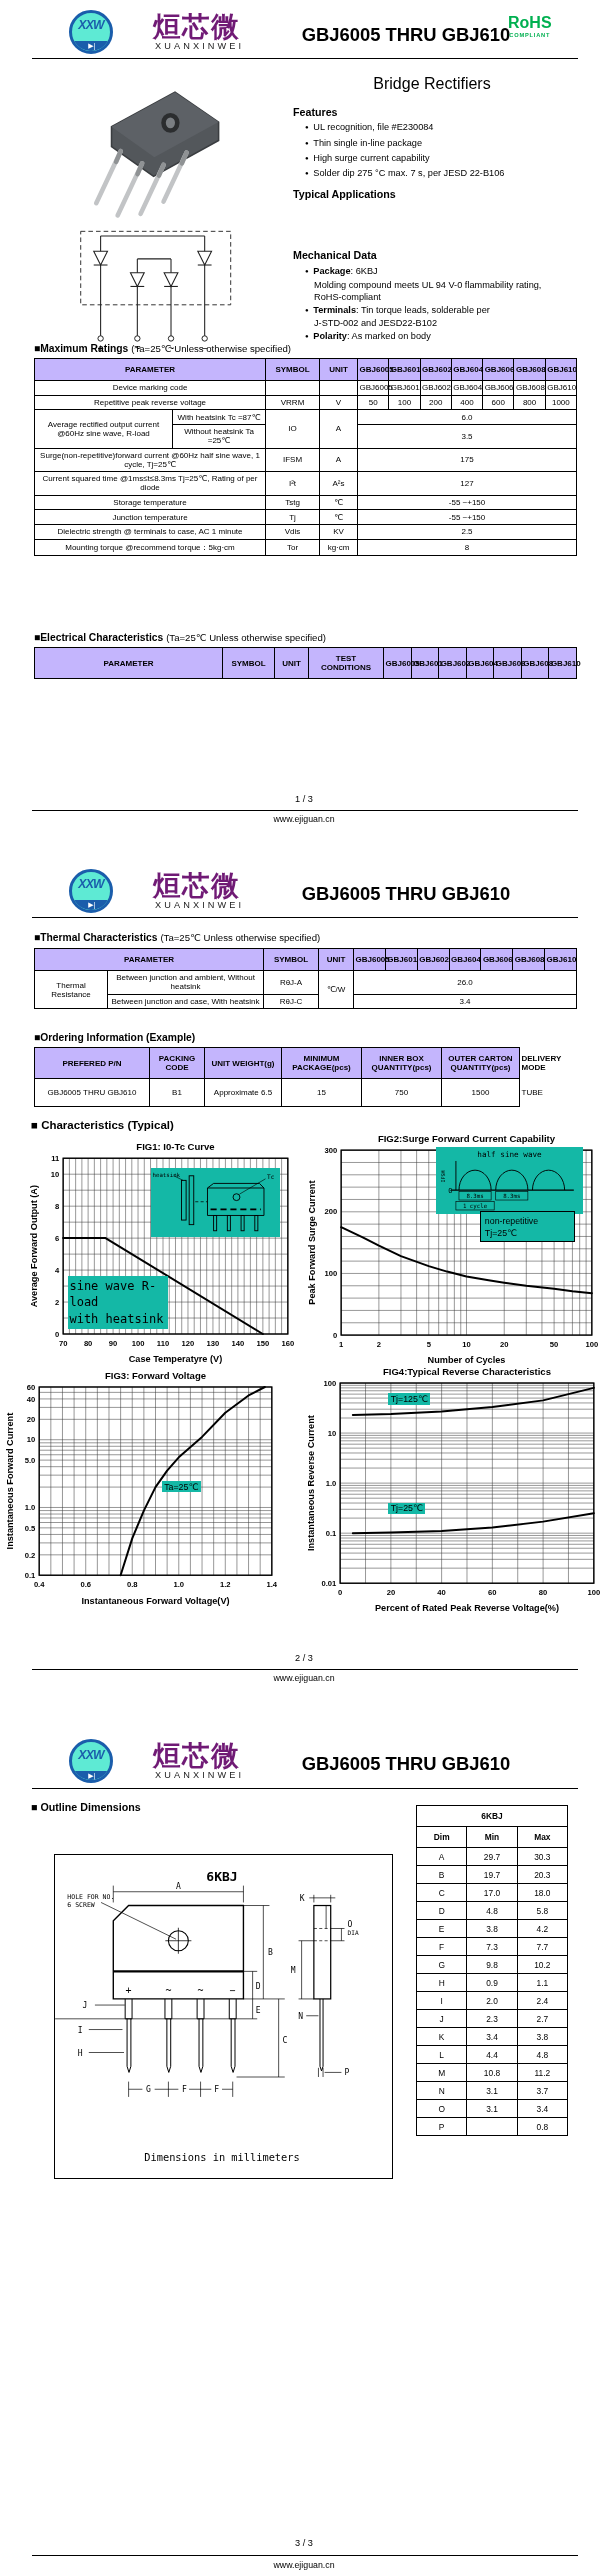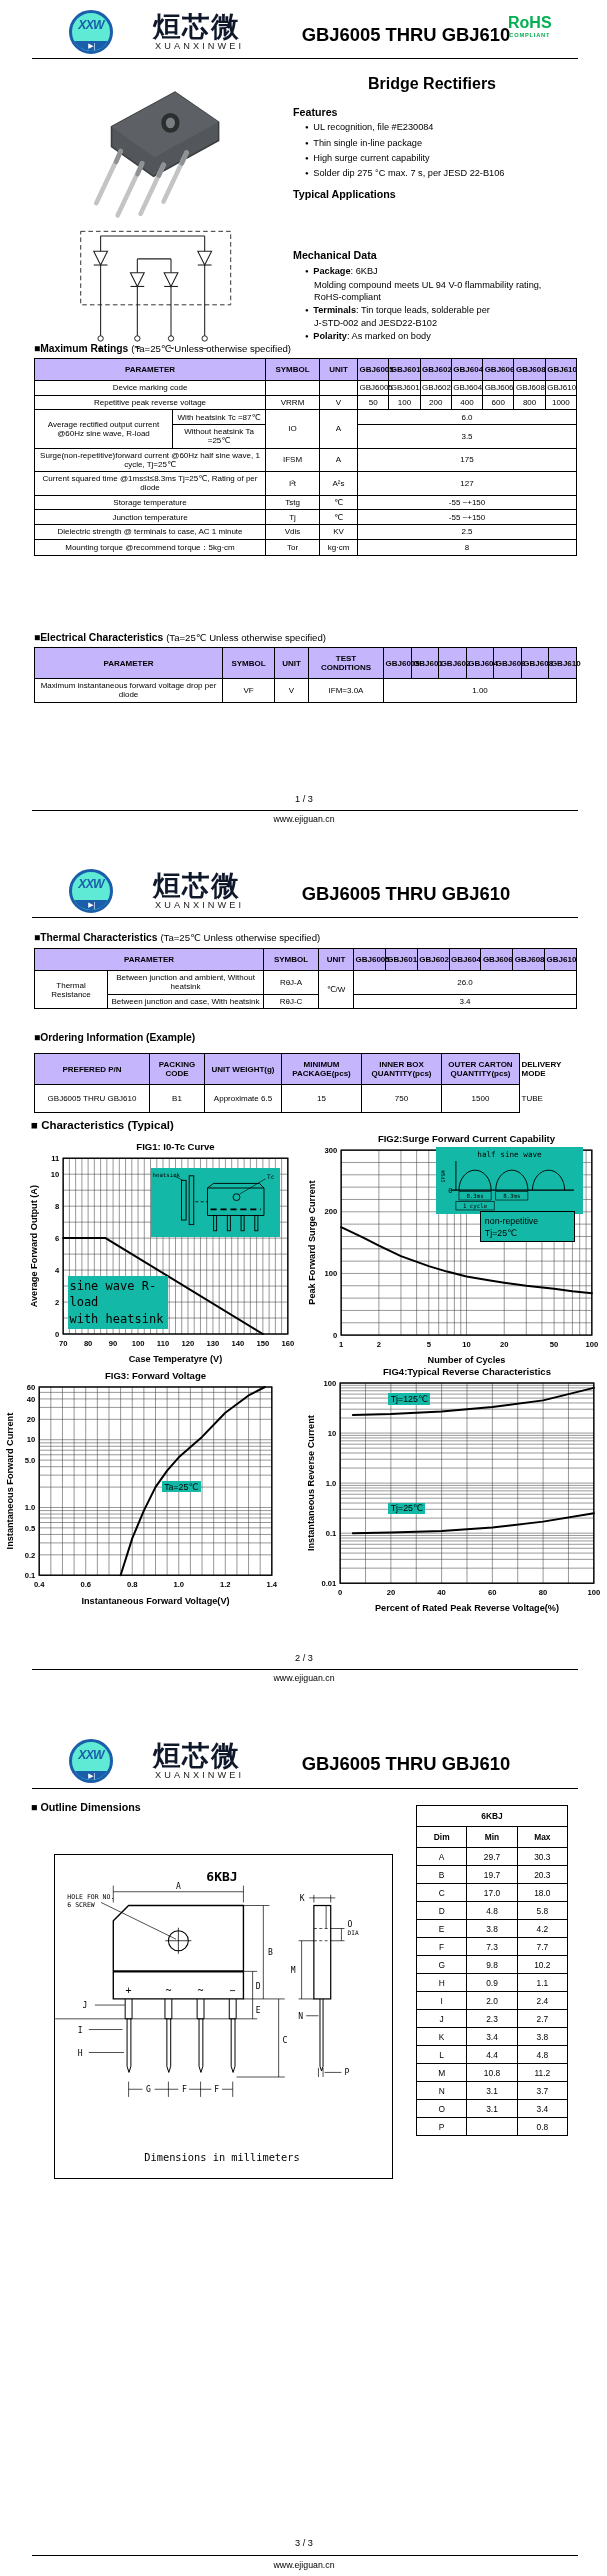--- a/index.html
+++ b/index.html
@@ -3,28 +3,28 @@
 <meta charset="utf-8">
 <style>
   html,body{margin:0;padding:0;background:#fff;}
   body{width:608px;font-family:"Liberation Sans","DejaVu Sans",sans-serif;color:#000;}
   .page{position:relative;width:608px;height:859px;background:#fff;overflow:hidden;}
   
   .hdr-line{position:absolute;left:32px;top:58px;width:546px;border-top:1.5px solid #000;}
   .logo-circle{position:absolute;left:69px;top:10px;width:38px;height:38px;border:3.1px solid #1a5dab;border-radius:50%;overflow:hidden;background:#5eead4;}
   .logo-xxw{position:absolute;left:0;top:5.4px;width:100%;text-align:center;font-size:12.2px;font-weight:bold;font-style:italic;color:#1a5dab;letter-spacing:-0.8px;}
   .logo-chord{position:absolute;left:-3.1px;bottom:-2.3px;width:46px;height:12.2px;background:#1a5dab;color:#fff;text-align:center;font-size:6.9px;line-height:10.7px;}
-  .brand-cn{position:absolute;left:153px;top:7.7px;font-size:27.6px;font-weight:bold;letter-spacing:1.5px;color:#0f172a;}
+  .brand-cn{position:absolute;left:153px;top:7.7px;font-size:27.6px;font-weight:bold;letter-spacing:1.5px;color:#701a75;}
   .brand-en{position:absolute;left:155px;top:41px;font-size:9.2px;letter-spacing:3.1px;color:#222;}
   .hdr-title{position:absolute;left:276px;top:24px;width:260px;text-align:center;font-size:18.4px;font-weight:bold;}
   .rohs{position:absolute;left:508px;top:13.8px;text-align:center;}
   .rohs-main{font-size:16px;font-weight:bold;color:#00b050;}
   .rohs-sub{font-size:5.7px;font-weight:bold;color:#00b050;letter-spacing:0.8px;}
   
-  .ptitle{position:absolute;left:283px;top:75px;width:298px;text-align:center;font-size:16px;font-weight:bold;}
+  .ptitle{position:absolute;left:283px;top:75px;width:298px;text-align:center;font-size:16px;font-weight:normal;}
   .sec-h{position:absolute;font-size:10.7px;font-weight:bold;}
   .bullet{position:absolute;font-size:9.2px;width:283px;}
   .bullet::before{content:"\25CF";font-size:6.1px;vertical-align:1.5px;margin-right:4.6px;}
   .plain{position:absolute;font-size:9.6px;line-height:1.45;}
   .mech-extra{position:absolute;font-size:9.2px;line-height:1.35;width:230px;}
   
   .tbl-h{position:absolute;font-size:10.3px;font-weight:bold;}
   .tbl-h .cond{font-weight:normal;font-size:9.6px;}
   table.spec{position:absolute;border-collapse:collapse;table-layout:fixed;font-size:8px;}
   table.spec th,table.spec td{border:0.8px solid #000;text-align:center;vertical-align:middle;padding:2.3px 1.5px;}
@@ -263,27 +263,20 @@
       <th>UNIT</th>
       <th>TEST CONDITIONS</th>
       <th>GBJ6005</th>
       <th>GBJ601</th>
       <th>GBJ602</th>
       <th>GBJ604</th>
       <th>GBJ606</th>
       <th>GBJ608</th>
       <th>GBJ610</th>
     </tr>
-    <tr>
-      <td class="pl">Maximum instantaneous forward voltage drop per diode</td>
-      <td>VF</td>
-      <td>V</td>
-      <td class="pl">IFM=3.0A</td>
-      <td colspan="7">1.00</td>
-    </tr>
   </tbody>
     </table>
 
   <div class="pgnum" style="top:794px;">1 / 3</div>
   <div class="ftr-line" style="top:810px;"></div>
   <div class="ftr-url" style="top:814px;">www.ejiguan.cn</div>
 </div>
 
 <div class="page">
   <div class="logo-circle">
@@ -335,21 +328,21 @@
     </tr>
     <tr>
       <td class="pl">Between junction and case, With heatsink</td>
       <td>RθJ-C</td>
       <td colspan="7">3.4</td>
     </tr>
   </tbody>
     </table>
 
   <div class="tbl-h" style="left:34px;top:173px;">■Ordering Information (Example)</div>
-  <table class="spec" style="left:34px;top:188px;width:467px;margin-top:6px;">
+  <table class="spec" style="left:34px;top:188px;width:467px;">
     <colgroup>
         <col style="width:115px">
         <col style="width:55px">
         <col style="width:77px">
         <col style="width:80px">
         <col style="width:80px">
         <col style="width:78px">
         <col>
       </colgroup>
     <tbody>

